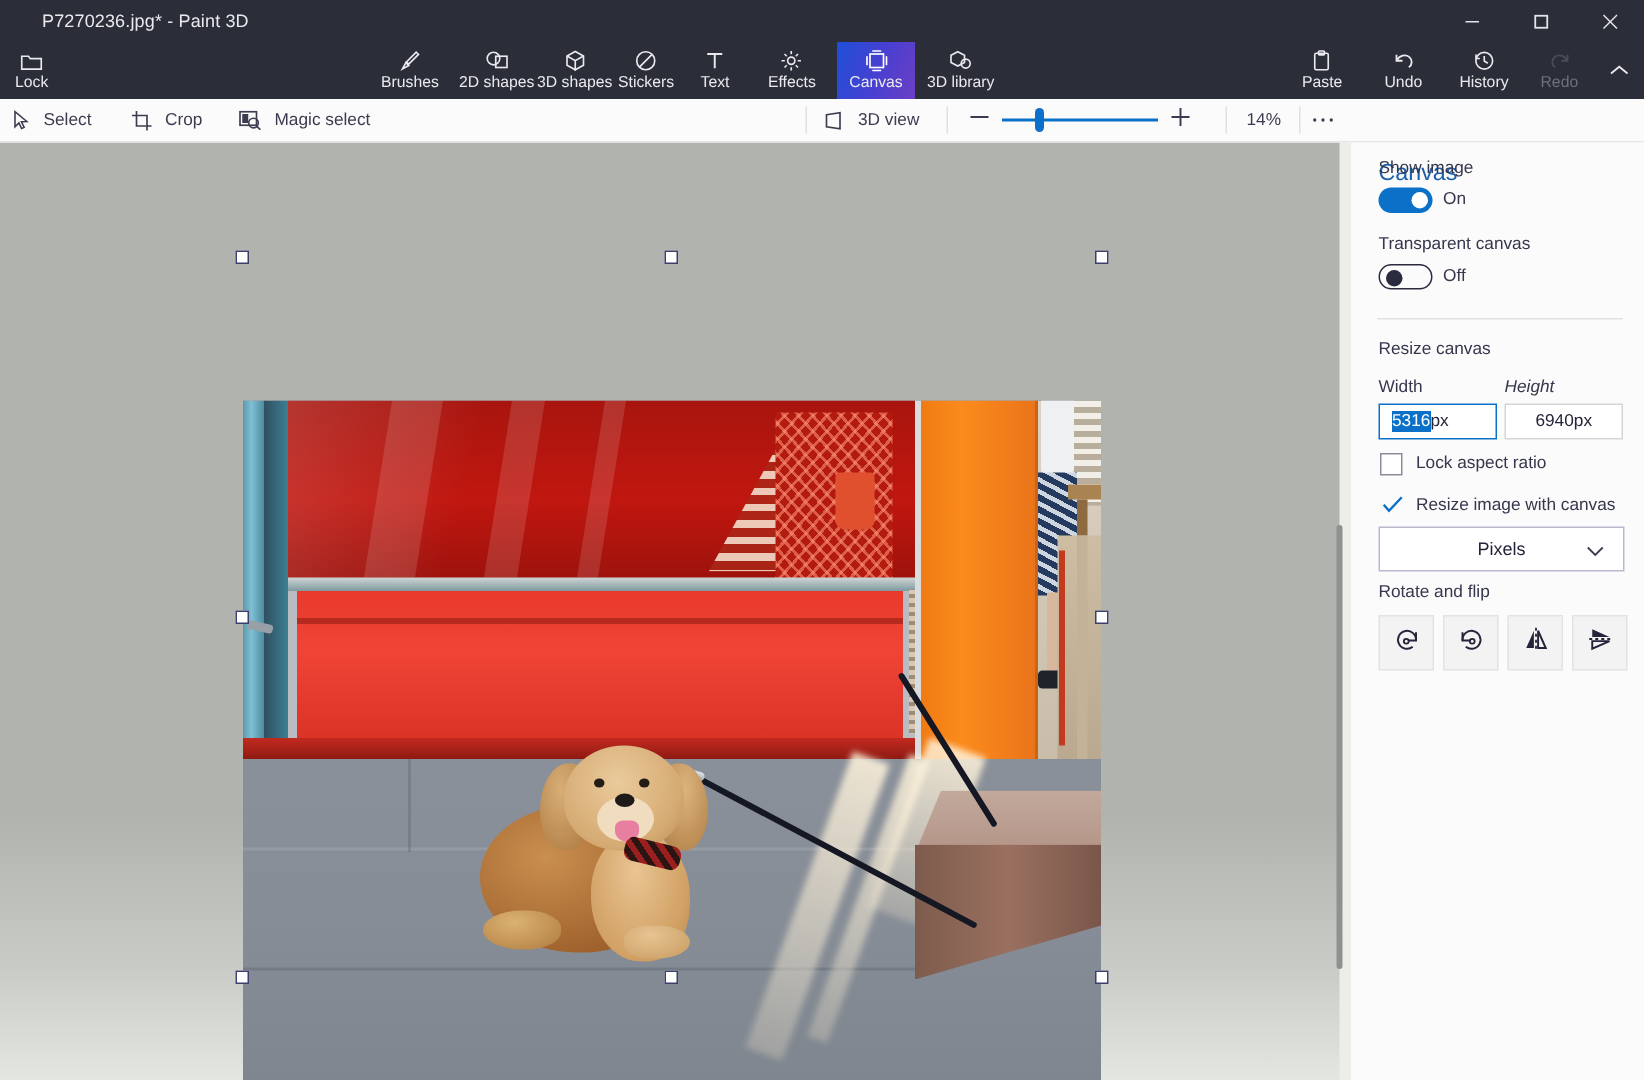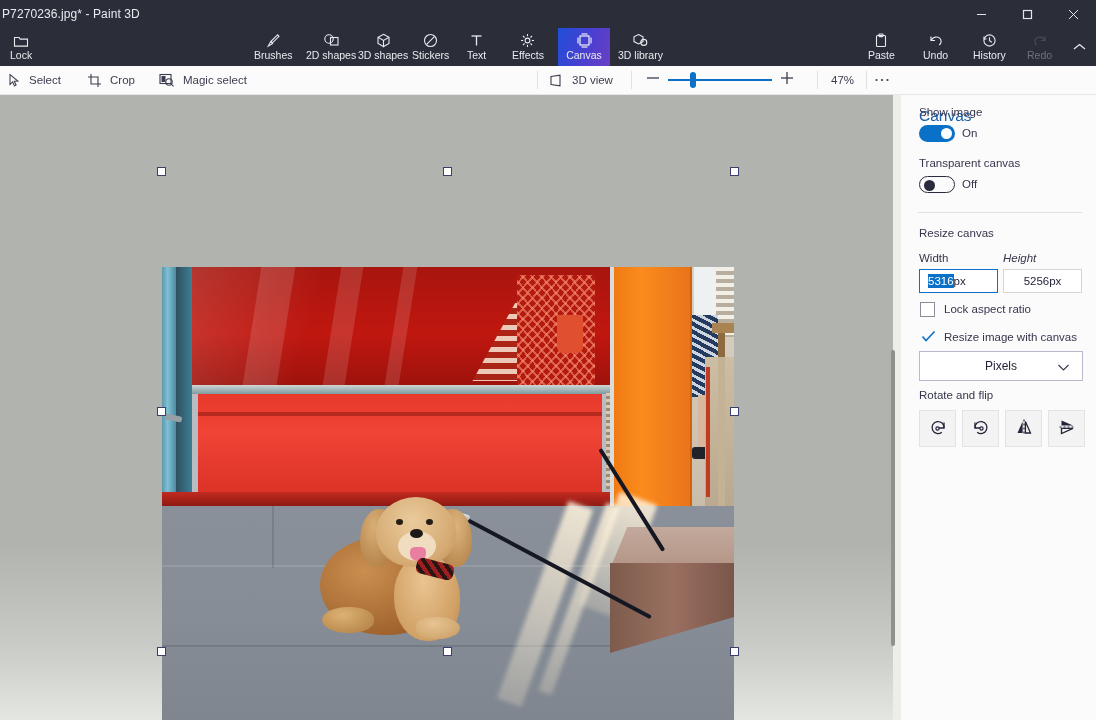--- a/index.html
+++ b/index.html
@@ -11,21 +11,21 @@
   }
   #app { position: relative; width: 1096px; height: 720px; }
 
   
   .titlebar {
     position: absolute; top: 0; left: 0; width: 1096px; height: 28px;
     background: #2b2e39;
     display: flex; align-items: center;
   }
   .title-text {
-    color: #e9eaee; font-size: 12px; margin-left: 2px;
+    color: #e9eaee; font-size: 12px; margin-left: 28px;
     letter-spacing: .1px; white-space: nowrap;
   }
   .win-controls { position: absolute; right: 0; top: 0; height: 28px; display: flex; }
   .win-btn {
     width: 46px; height: 28px; display: flex; align-items: center; justify-content: center;
     color: #e3e5ea;
   }
   .win-btn svg { display: block; }
 
   
@@ -584,21 +584,21 @@
         <svg width="14" height="14" viewBox="0 0 14 14">
             <line x1="1" y1="7" x2="13" y2="7" stroke="#3c3c50" stroke-width="1.3"></line>
             <line x1="7" y1="1" x2="7" y2="13" stroke="#3c3c50" stroke-width="1.3"></line>
           </svg>
       </span>
     </div>
 
     <div class="vdiv" style="left:817px;"></div>
 
     <div class="subbar-item" style="left:831px;">
-      <span class="pct">47%</span>
+      <span class="pct">14%</span>
     </div>
 
     <div class="vdiv" style="left:866px;"></div>
 
     <div class="subbar-item" style="left:874px;">
       <span>
         <svg width="16" height="6" viewBox="0 0 16 6">
             <circle cx="2.5" cy="3" r="1.1" fill="#3c3c50"></circle>
             <circle cx="8" cy="3" r="1.1" fill="#3c3c50"></circle>
             <circle cx="13.5" cy="3" r="1.1" fill="#3c3c50"></circle>
@@ -714,21 +714,21 @@
   <span class="p-label" style="left:919px; top:227px;">Resize canvas</span>
 
   <span class="p-label" style="left:919px; top:252px;">Width</span>
   <span class="p-label" style="left:1003px; top:252px;font-style:italic;">Height</span>
 
   <div class="field focused" style="left:919px; top:269px; width:79px;">
     <span class="sel-text">5316</span>
       <span class="unit">px</span>
   </div>
   <div class="field plain" style="left:1003px; top:269px; width:79px;">
-    <span>5256</span>
+    <span>6940</span>
       <span class="unit">px</span>
   </div>
 
   <div class="cbox" style="left:920px; top:302px;"></div>
   <span class="p-label" style="left:944px; top:303px;">Lock aspect ratio</span>
 
   <span class="check-mark" style="left:921px; top:330px;">
     <svg width="15" height="13" viewBox="0 0 15 13">
         <path d="M1.5 6.5 5 10.5 13.5 1.5" fill="none" stroke="#0a70c8" stroke-width="1.6"></path>
       </svg>

